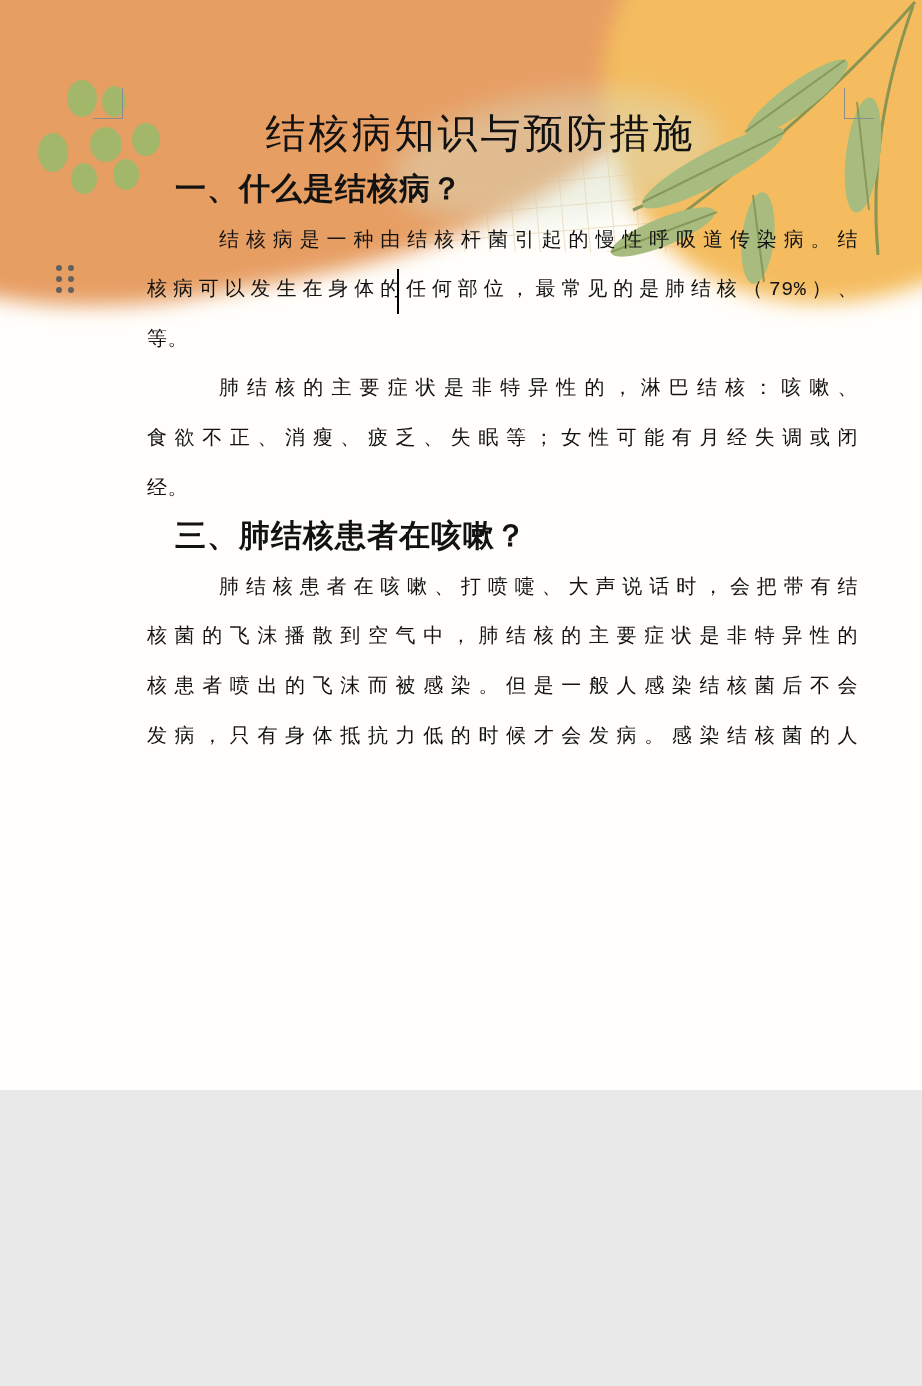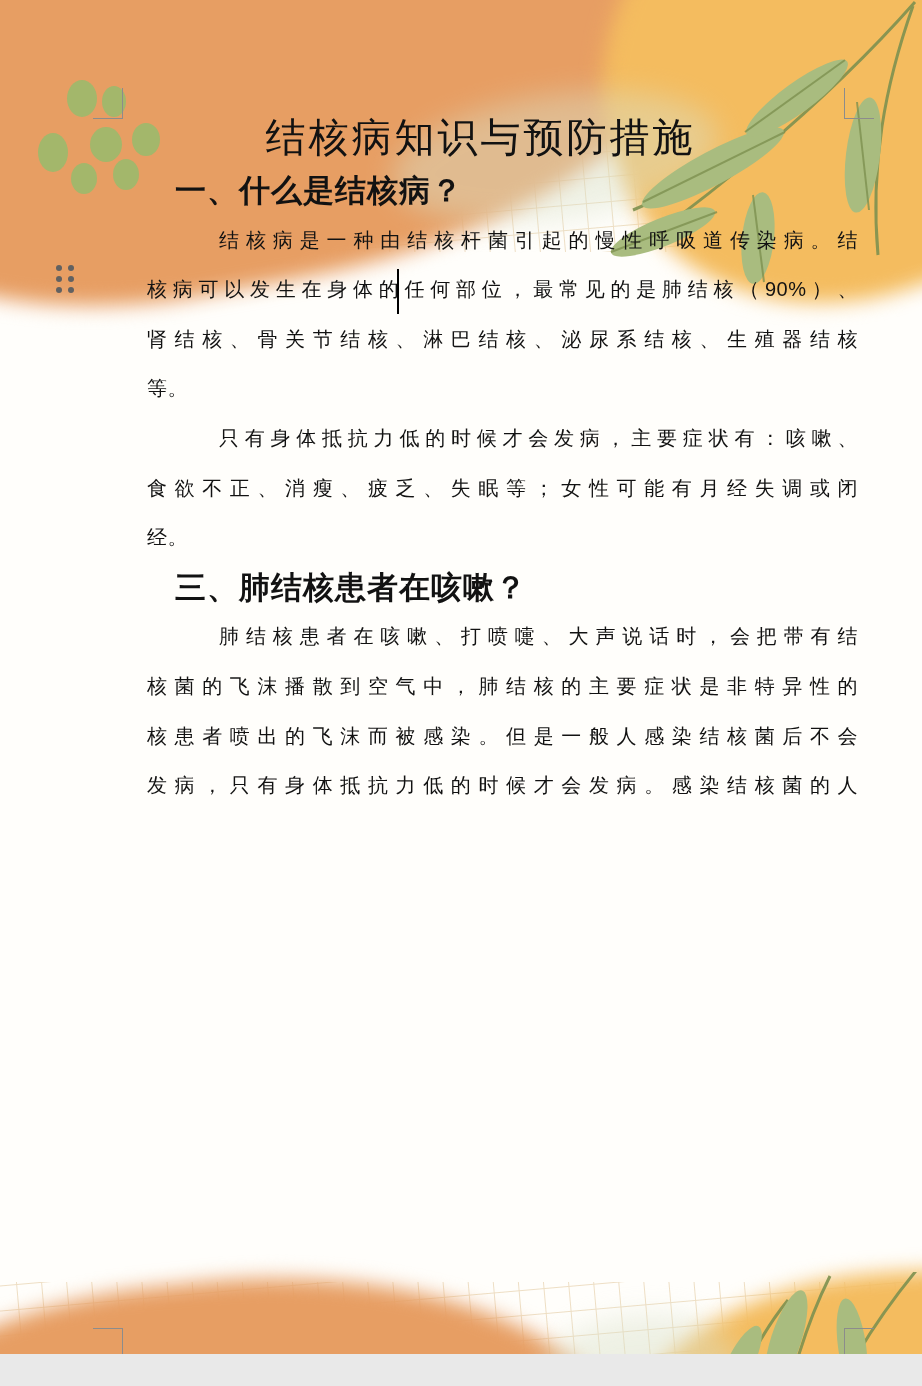--- a/index.html
+++ b/index.html
@@ -1,19 +1,19 @@
 <!DOCTYPE html>
 <html style="--paper: #fffefb; --text-color: #121212; --salmon-blob: #e79e63; --yellow-blob: #f4bc5f; --leaf-fill: #a9bc7f; --leaf-stem: #7e9150; --dot-green: #a3b76b; --grid-line: #ebd9bb; --sage-wash: #d9e0c8; --crop-mark: #8c8c8c; --handle-dot: #616161; --cursor-color: #000000;"><head>
 <meta charset="utf-8">
 <style>
   html,body { margin:0; padding:0; background:#e9e9e9; }
   .page {
-    position:relative; width:922px; height:1354px; margin:0 auto;
+    position:relative; width:922px; height:1090px; margin:0 auto;
     background:var(--paper,#fff); overflow:hidden;
-    font-family:Liberation Sans, sans-serif;
+    font-family:Liberation Mono, monospace;
     color:var(--text-color,#111);
   }
   
   .gridwrap { position:absolute; overflow:hidden; z-index:1; }
   .gridwrap.top    { left:0; top:0;      width:922px; height:252px; }
   .gridwrap.bottom { left:0; top:1282px; width:922px; height:104px; }
   .grid {
     position:absolute; left:-70px; top:-90px; width:1150px; height:460px;
     transform:rotate(-5deg); opacity:.85;
     background-image:
@@ -137,25 +137,24 @@
       <i></i>
       <i></i>
       <i></i>
   </div>
 
   <div class="doc">
     <div class="title">结核病知识与预防措施</div>
 
     <div class="heading">一、什么是结核病？</div>
     <div class="line j first">结核病是一种由结核杆菌引起的慢性呼吸道传染病。结</div>
-    <div class="line j">核病可以发生在身体的任何部位，最常见的是肺结核（90%）、</div>
-    <div class="line j">肾结核、骨关节结核、淋巴结核、泌尿系结核、生殖器结核</div>
+    <div class="line j">核病可以发生在身体的任何部位，最常见的是肺结核（79%）、</div>
     <div class="line last">等。</div>
 
-    <div class="line j first">只有身体抵抗力低的时候才会发病，主要症状有：咳嗽、</div>
+    <div class="line j first">肺结核的主要症状是非特异性的，淋巴结核：咳嗽、</div>
     <div class="line j">食欲不正、消瘦、疲乏、失眠等；女性可能有月经失调或闭</div>
     <div class="line last">经。</div>
 
     <div class="heading">三、肺结核患者在咳嗽？</div>
     <div class="line j first">肺结核患者在咳嗽、打喷嚏、大声说话时，会把带有结</div>
     <div class="line j">核菌的飞沫播散到空气中，肺结核的主要症状是非特异性的</div>
     <div class="line j">核患者喷出的飞沫而被感染。但是一般人感染结核菌后不会</div>
     <div class="line j">发病，只有身体抵抗力低的时候才会发病。感染结核菌的人</div>
 
   </div>

